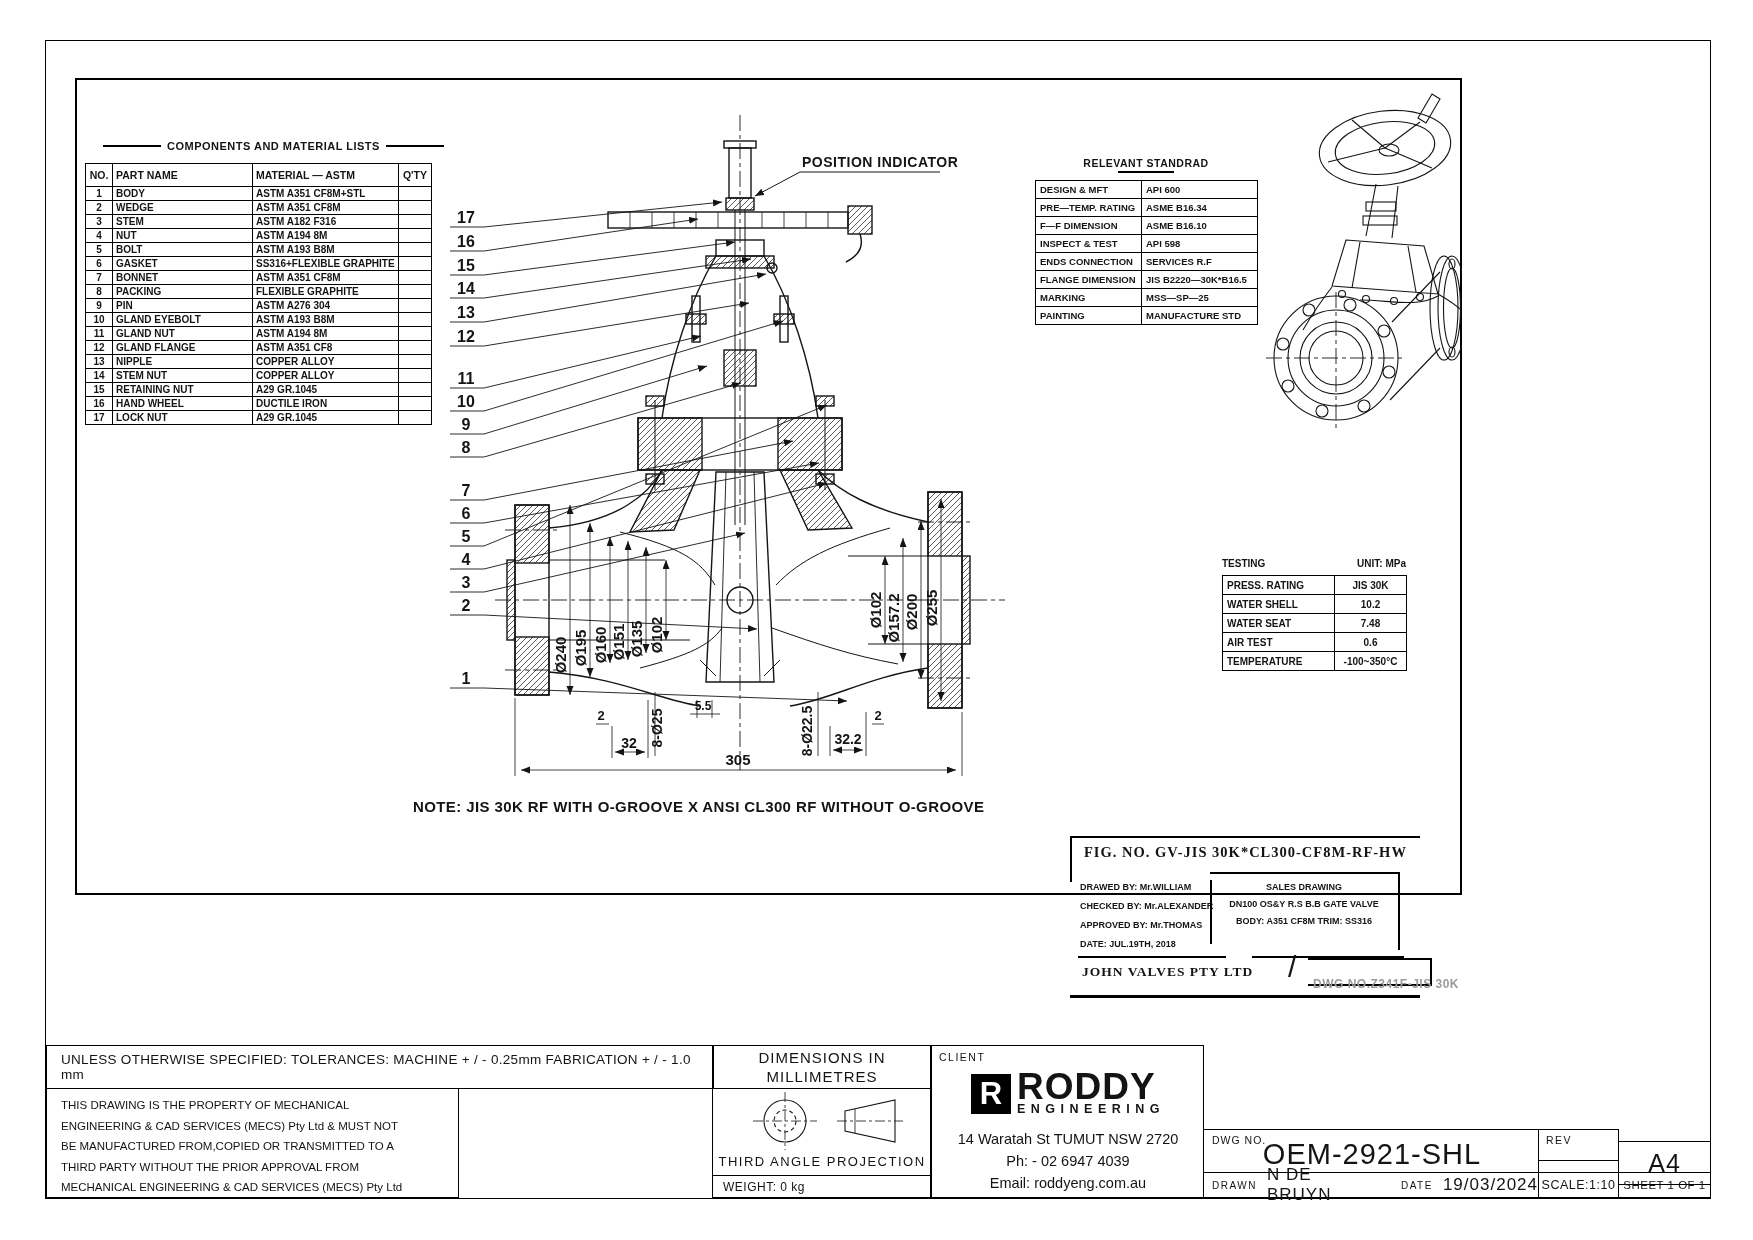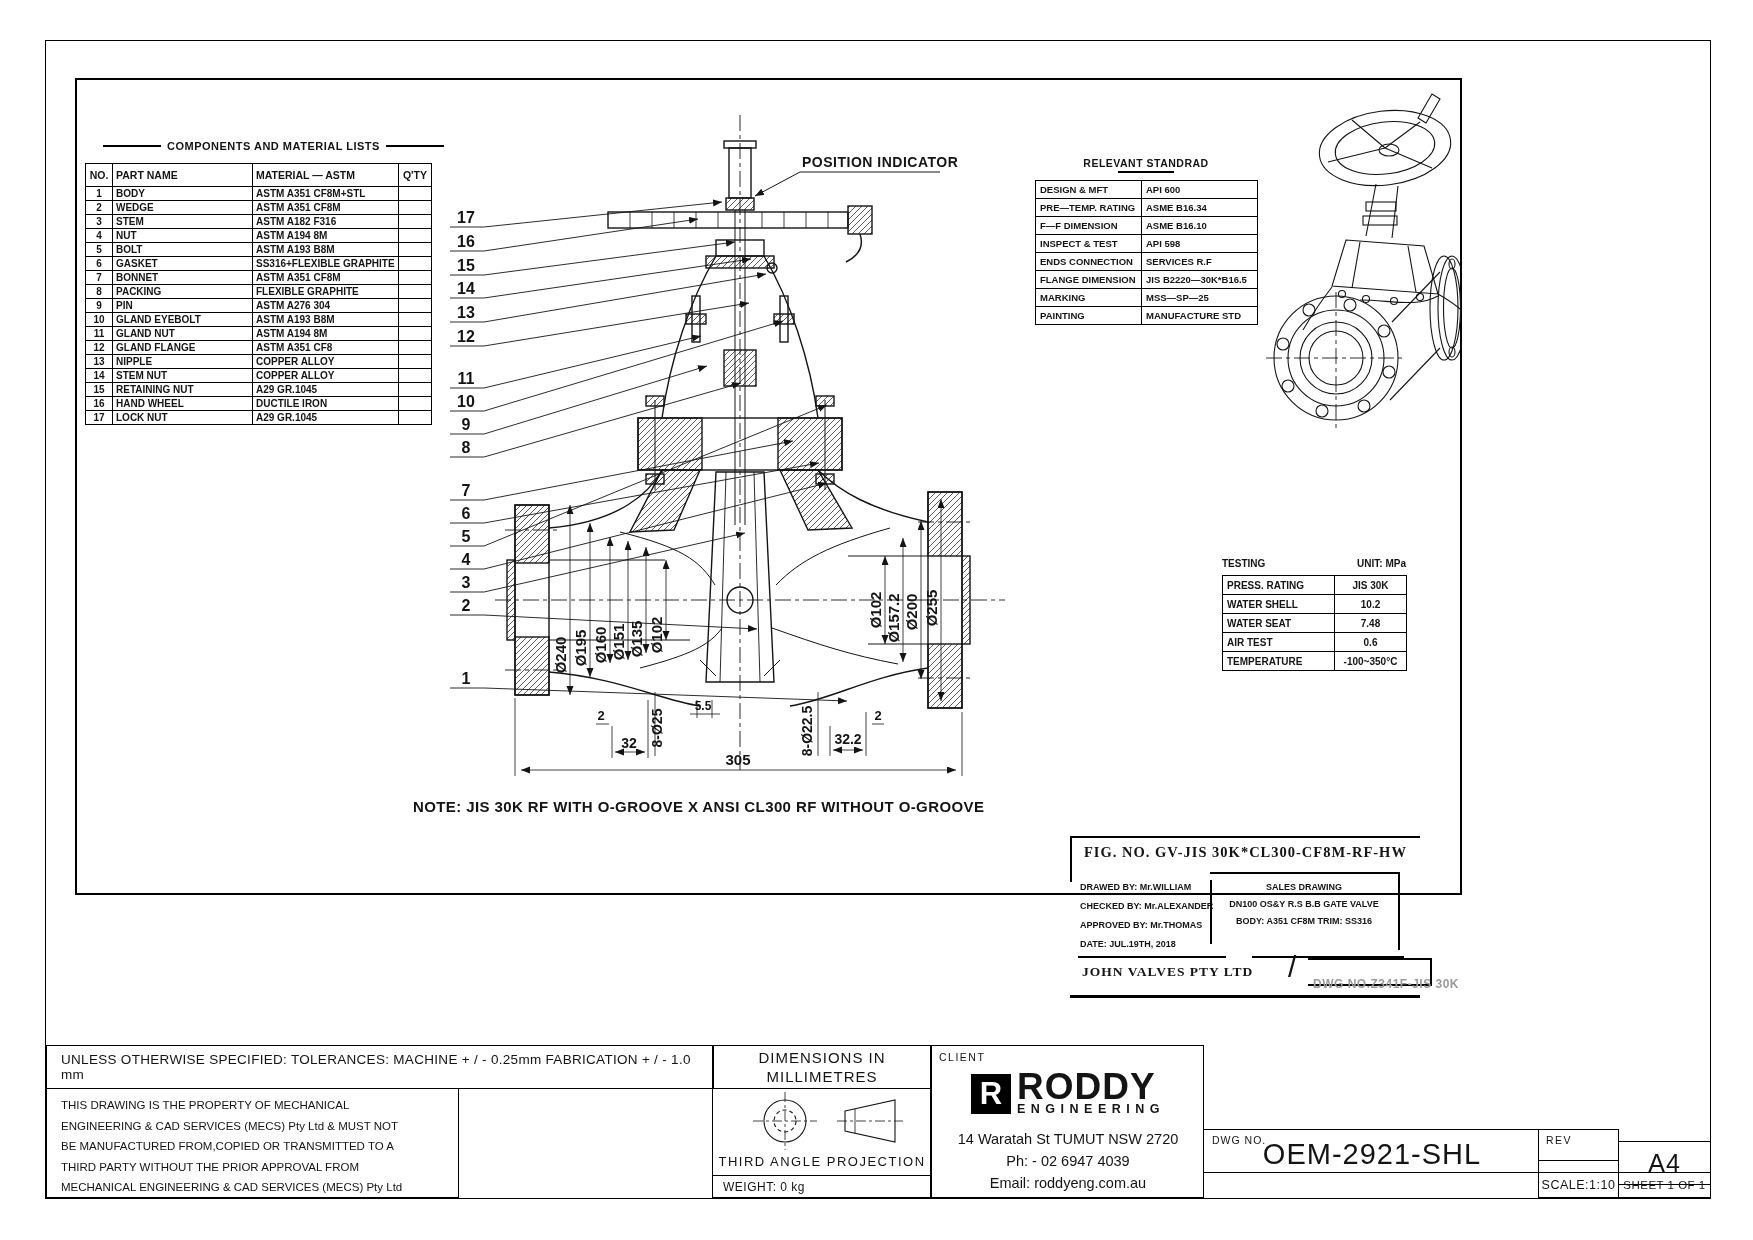--- a/index.html
+++ b/index.html
@@ -590,20 +590,26 @@
   </div>
 
   <div class="abs cell" style="left:1538px;top:1129px;width:81px;height:32px;">
     <div class="abs lbl cadtext" style="left:7px;top:4px;">REV</div>
   </div>
 
   <div class="abs cell" style="left:1618px;top:1129px;width:93px;height:44px;display:flex;align-items:center;justify-content:center;margin-top:12px;">
     <span class="cadtext" style="font-size:25px;letter-spacing:1px;">A4</span>
   </div>
 
+  <div class="abs cell" style="left:1203px;top:1172px;width:336px;height:26px;display:flex;align-items:center;gap:10px;padding-left:8px;">
+    <span class="lbl cadtext" style="font-size:10px;">DRAWN</span>
+    <span class="cadtext" style="font-size:17px;letter-spacing:1px;">N DE BRUYN</span>
+    <span class="lbl cadtext" style="font-size:10px;margin-left:26px;">DATE</span>
+    <span class="cadtext" style="font-size:17px;letter-spacing:1px;">19/03/2024</span>
+  </div>
 
   <div class="abs cell" style="left:1538px;top:1172px;width:81px;height:26px;display:flex;align-items:center;justify-content:center;">
     <span class="cadtext" style="font-size:12.5px;letter-spacing:.5px;">SCALE:1:10</span>
   </div>
 
   <div class="abs cell" style="left:1618px;top:1172px;width:93px;height:26px;display:flex;align-items:center;justify-content:center;">
     <span class="cadtext" style="font-size:11.5px;letter-spacing:.5px;">SHEET 1 OF 1</span>
   </div>
 
 </div>

